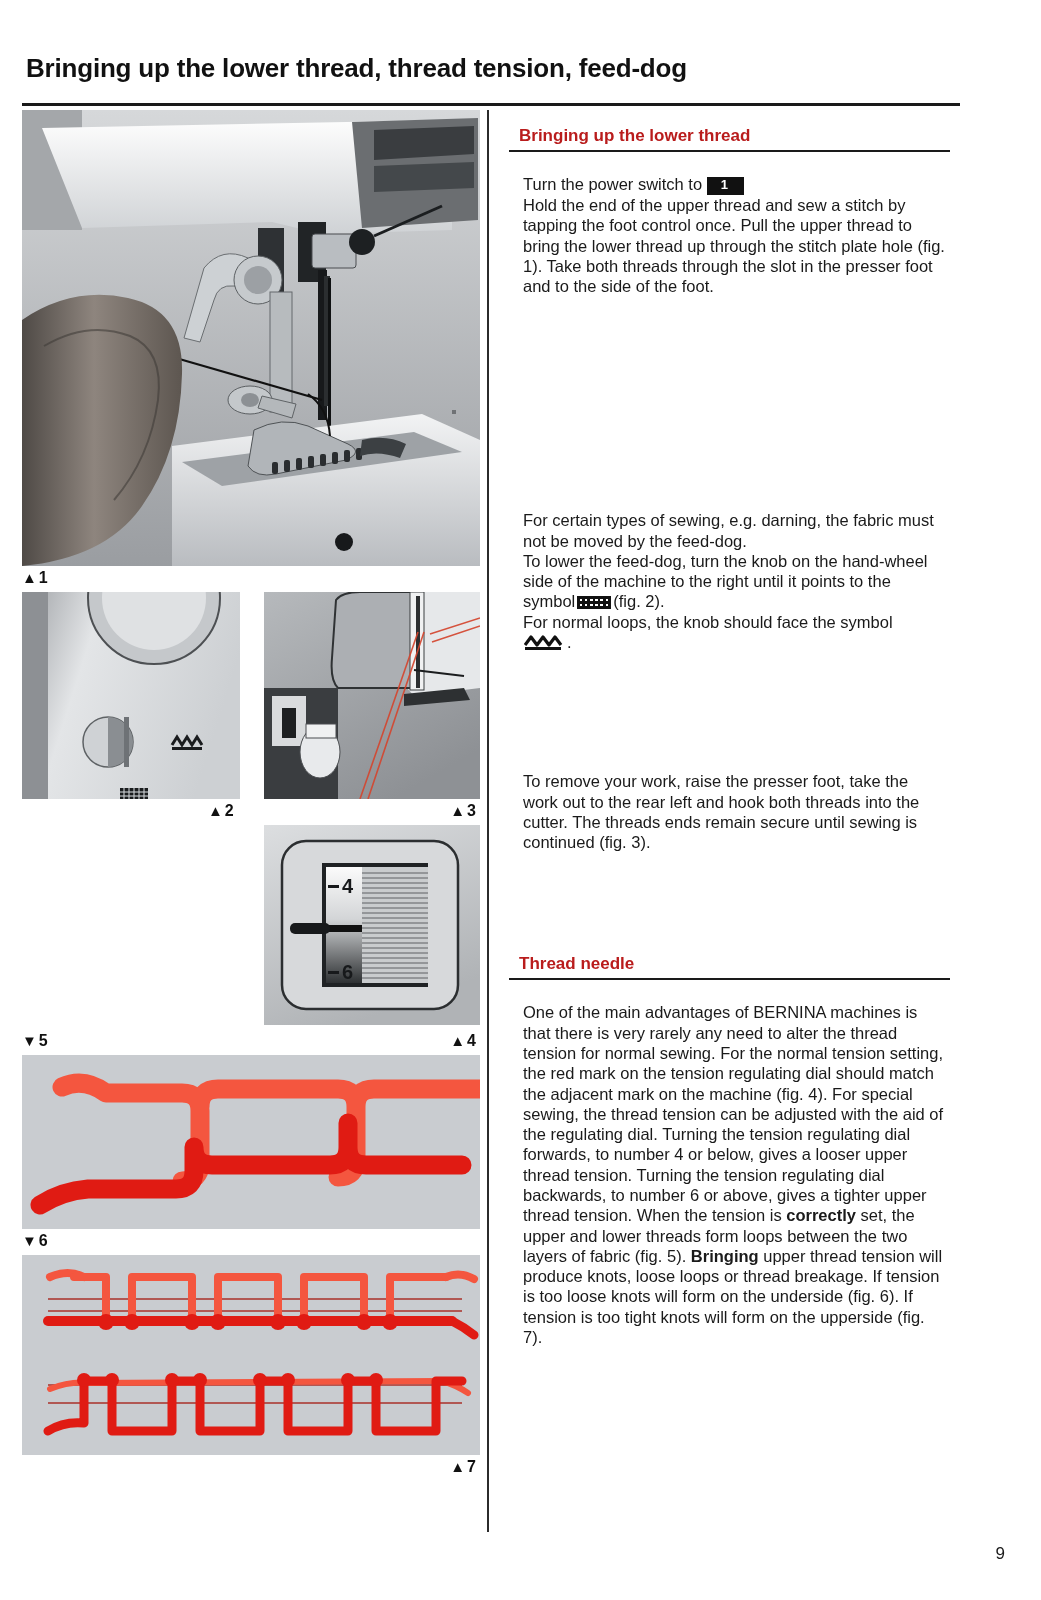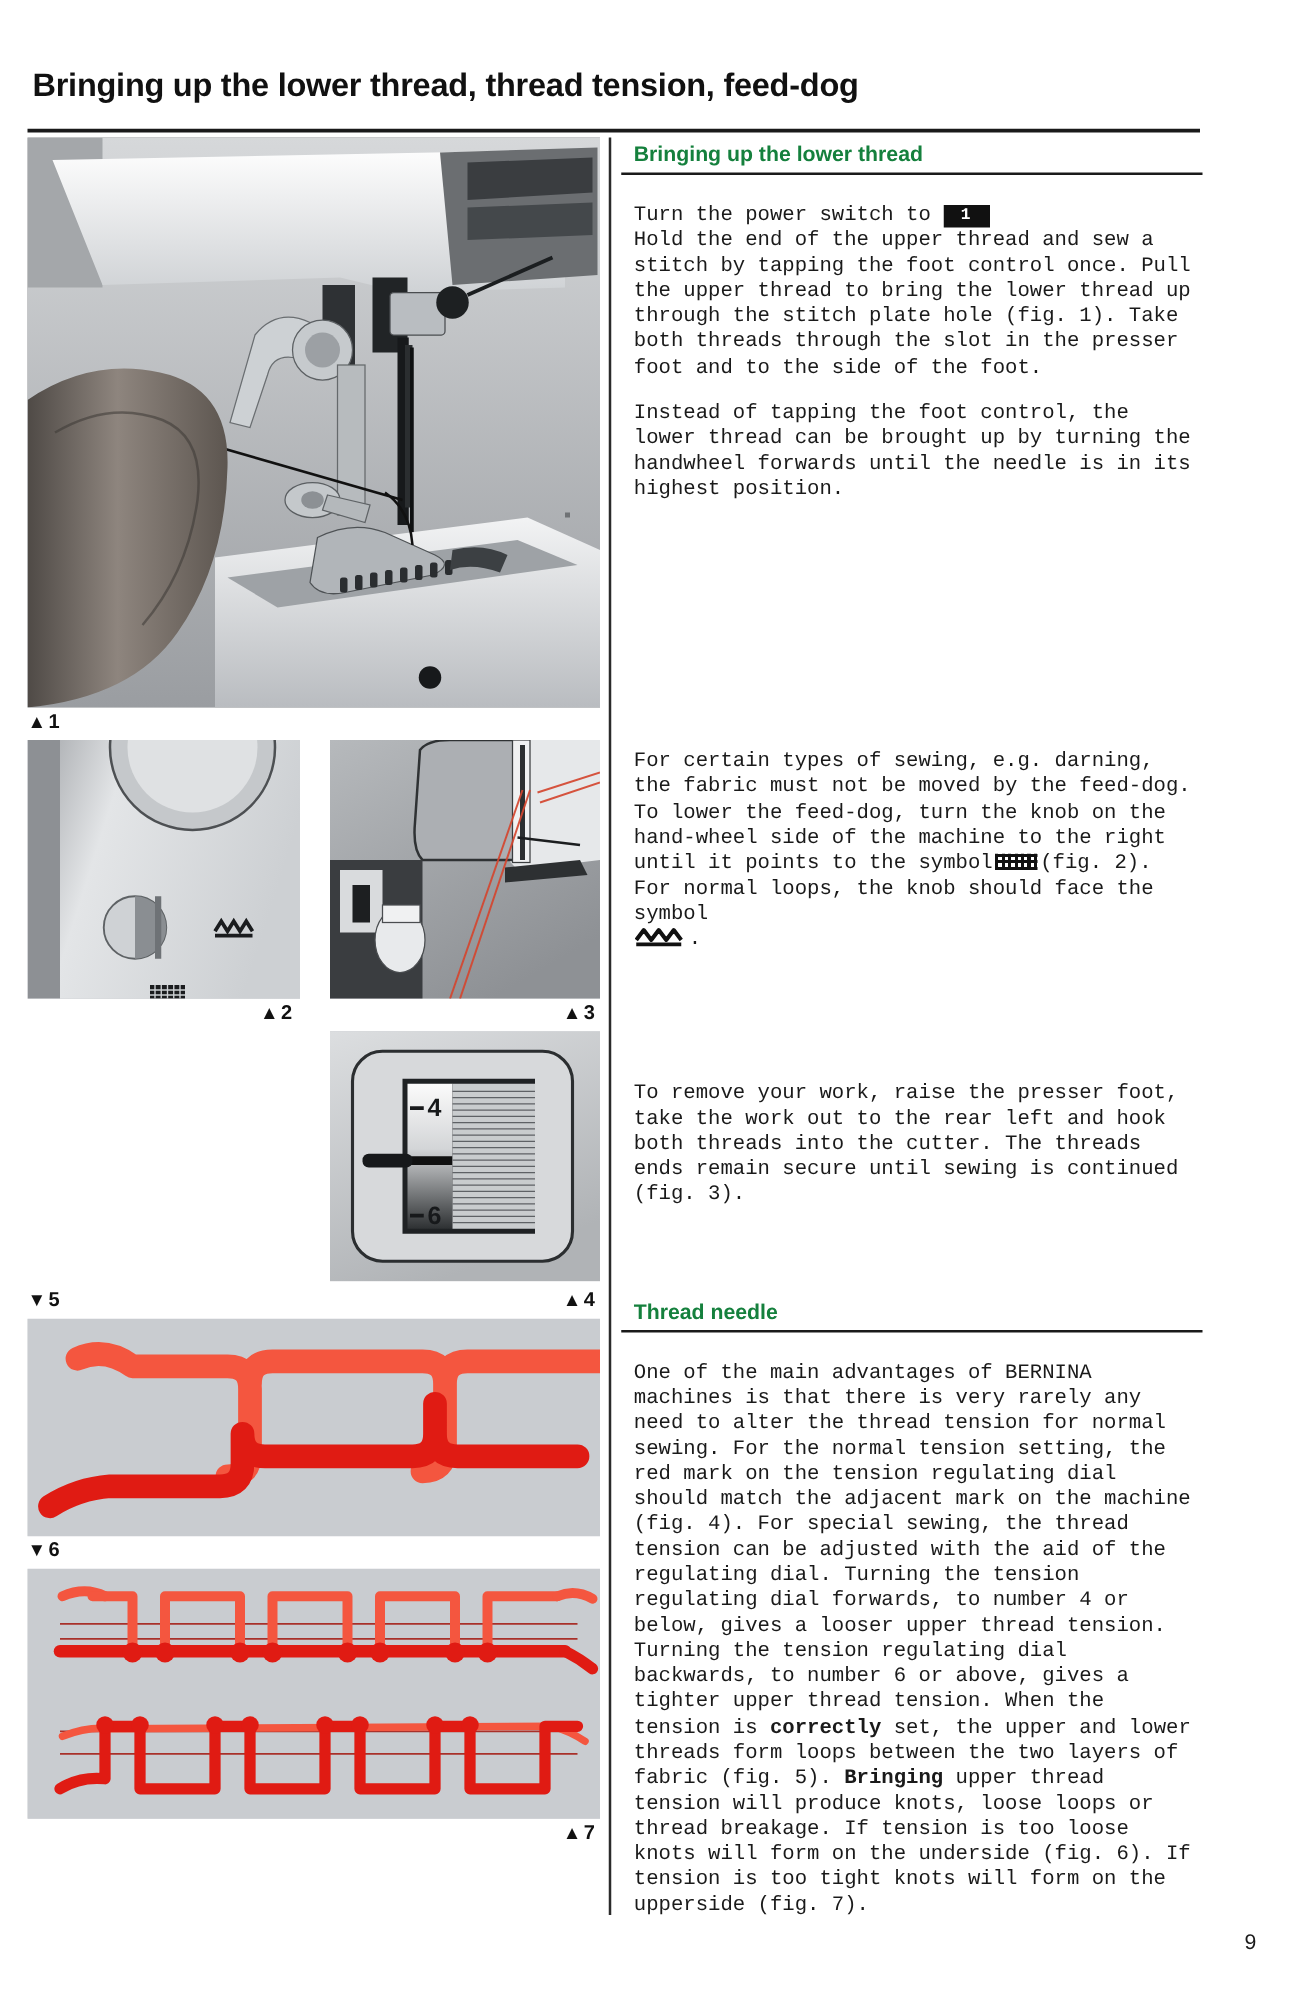--- a/index.html
+++ b/index.html
@@ -40,25 +40,25 @@
   
   #photo1{width:458px;height:456px;background:#8f9295;}
   #photo2{width:218px;height:207px;}
   #photo3{width:216px;height:207px;}
   #photo4{width:216px;height:200px;}
 
   .row-23{display:flex;gap:24px;}
 
   
   .sec-head{
-    font-size:17px;font-weight:bold;color:#15803d;padding:0 0 4px 10px;
-    border-bottom:2px solid #1a1a1a;margin:0;
+    font-size:17px;font-weight:bold;color:#b91c1c;padding:0 0 4px 10px;
+    border-bottom:2px solid #1a1a1a;margin:12px;
   }
   .sec-body{
-    font-size:16.5px;line-height:1.23;color:#1a1a1a;padding-left:10px;margin:0;font-family:Liberation Mono, monospace;
+    font-size:16.5px;line-height:1.23;color:#1a1a1a;padding-left:10px;margin:16px;
   }
   .sec-body p{margin:0 0 16px 0;}
   .sec-body p:last-child{margin-bottom:0;}
   b{font-weight:bold;}
 
   .power-badge{
     display:inline-block;background:#111;color:#fff;font-weight:bold;font-size:13px;
     padding:1px 14px 2px 14px;line-height:1.15;vertical-align:1px;letter-spacing:2px;
   }
   .sym-feed{
@@ -379,21 +379,20 @@
 
     <div style="height:4px"></div>
     <h2 class="sec-head">Bringing up the lower thread</h2>
     <div class="sec-body" style="margin-top:22px;">
       <p>
         <span>Turn the power switch to</span>
         <span class="power-badge">1</span>
         <br>
         <span>Hold the end of the upper thread and sew a stitch by tapping the foot control once. Pull the upper thread to bring the lower thread up through the stitch plate hole (fig. 1). Take both threads through the slot in the presser foot and to the side of the foot.</span>
       </p>
-      <p>Instead of tapping the foot control, the lower thread can be brought up by turning the handwheel forwards until the needle is in its highest position.</p>
     </div>
 
     <div style="height:176px"></div>
     <div class="sec-body" style="margin-top:22px;">
       <p>
         <span class="blk">For certain types of sewing, e.g. darning, the fabric must not be moved by the feed-dog.</span>
         <span>To lower the feed-dog, turn the knob on the hand-wheel side of the machine to the right until it points to the symbol</span><span class="sym-feed"></span><span>(fig. 2).</span>
         <span class="blk">For normal loops, the knob should face the symbol</span>
         <span class="sym-zig">
           <svg width="42" height="16" viewBox="0 0 42 16">

